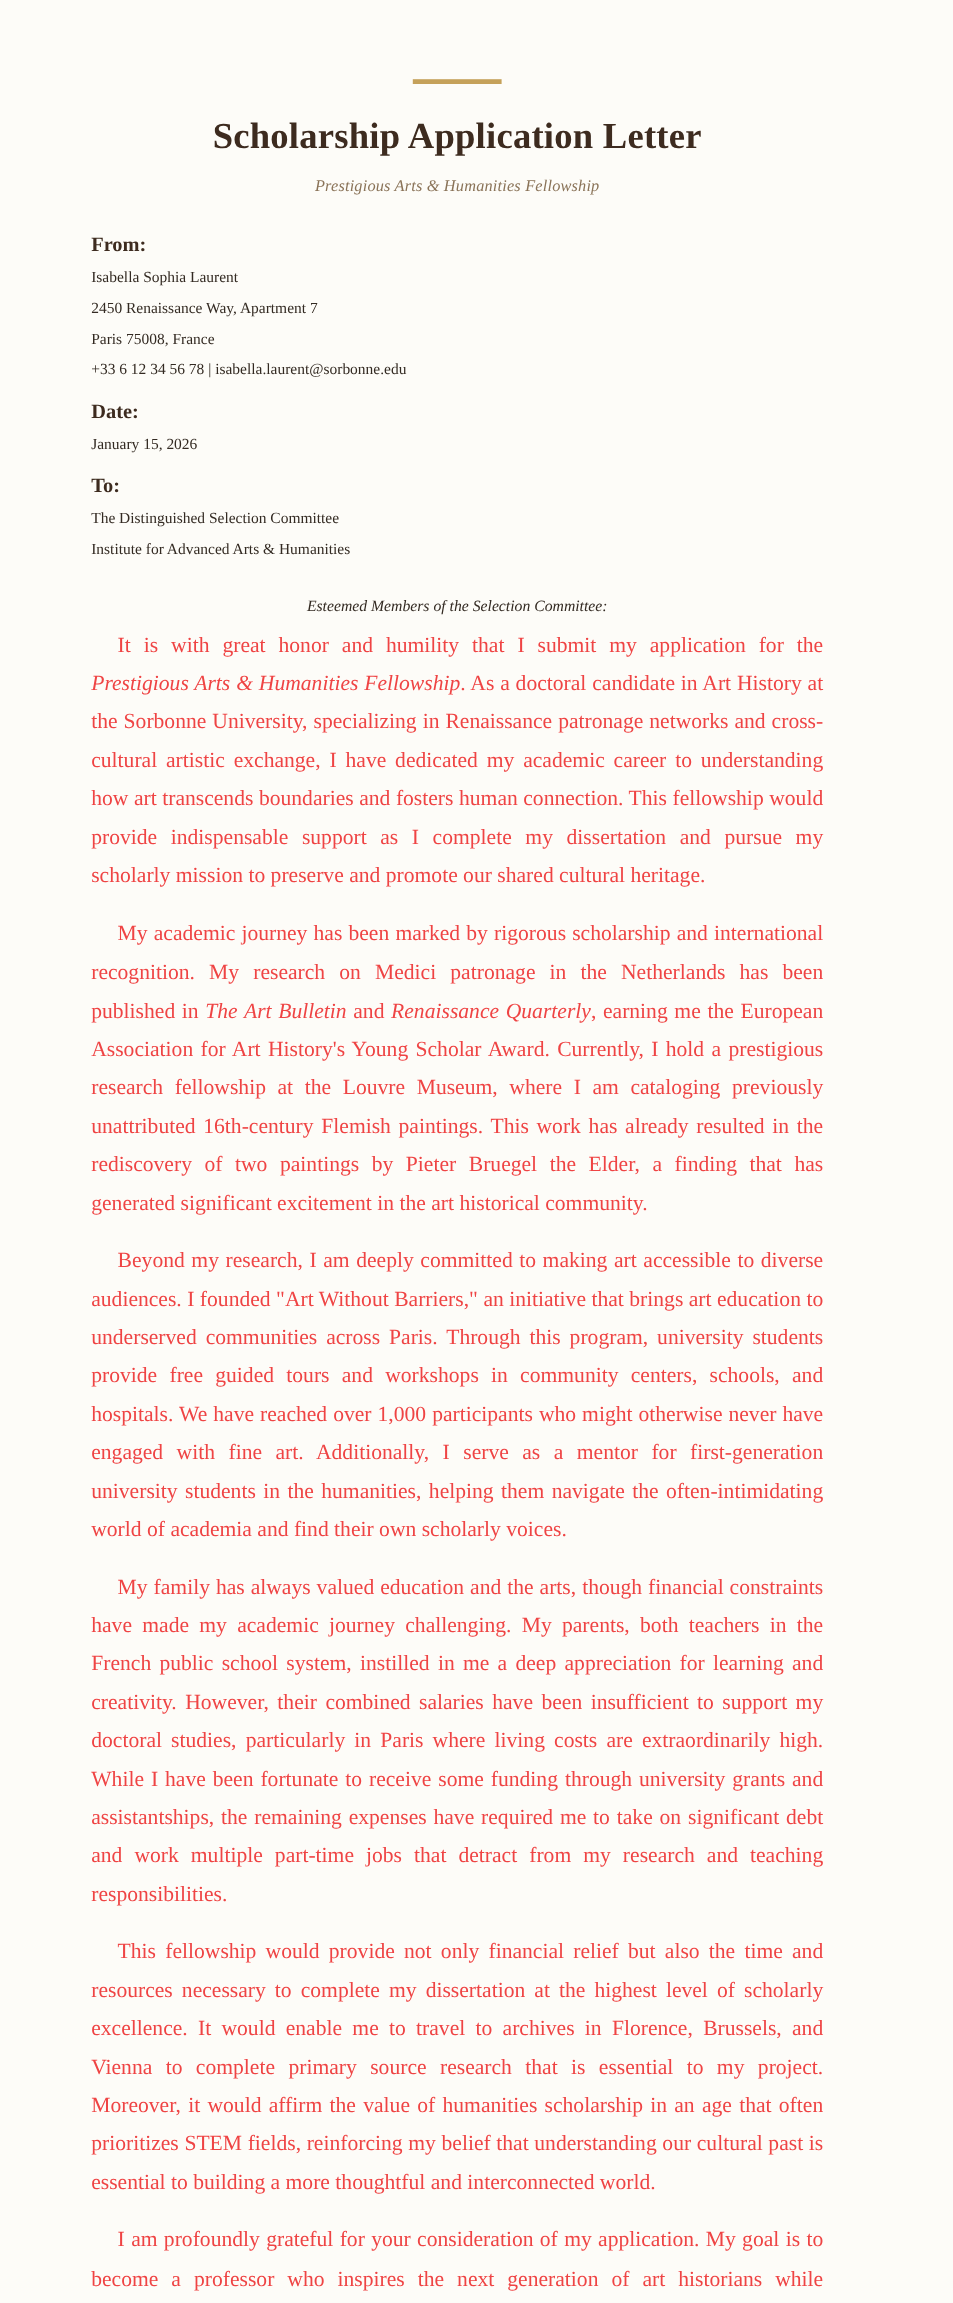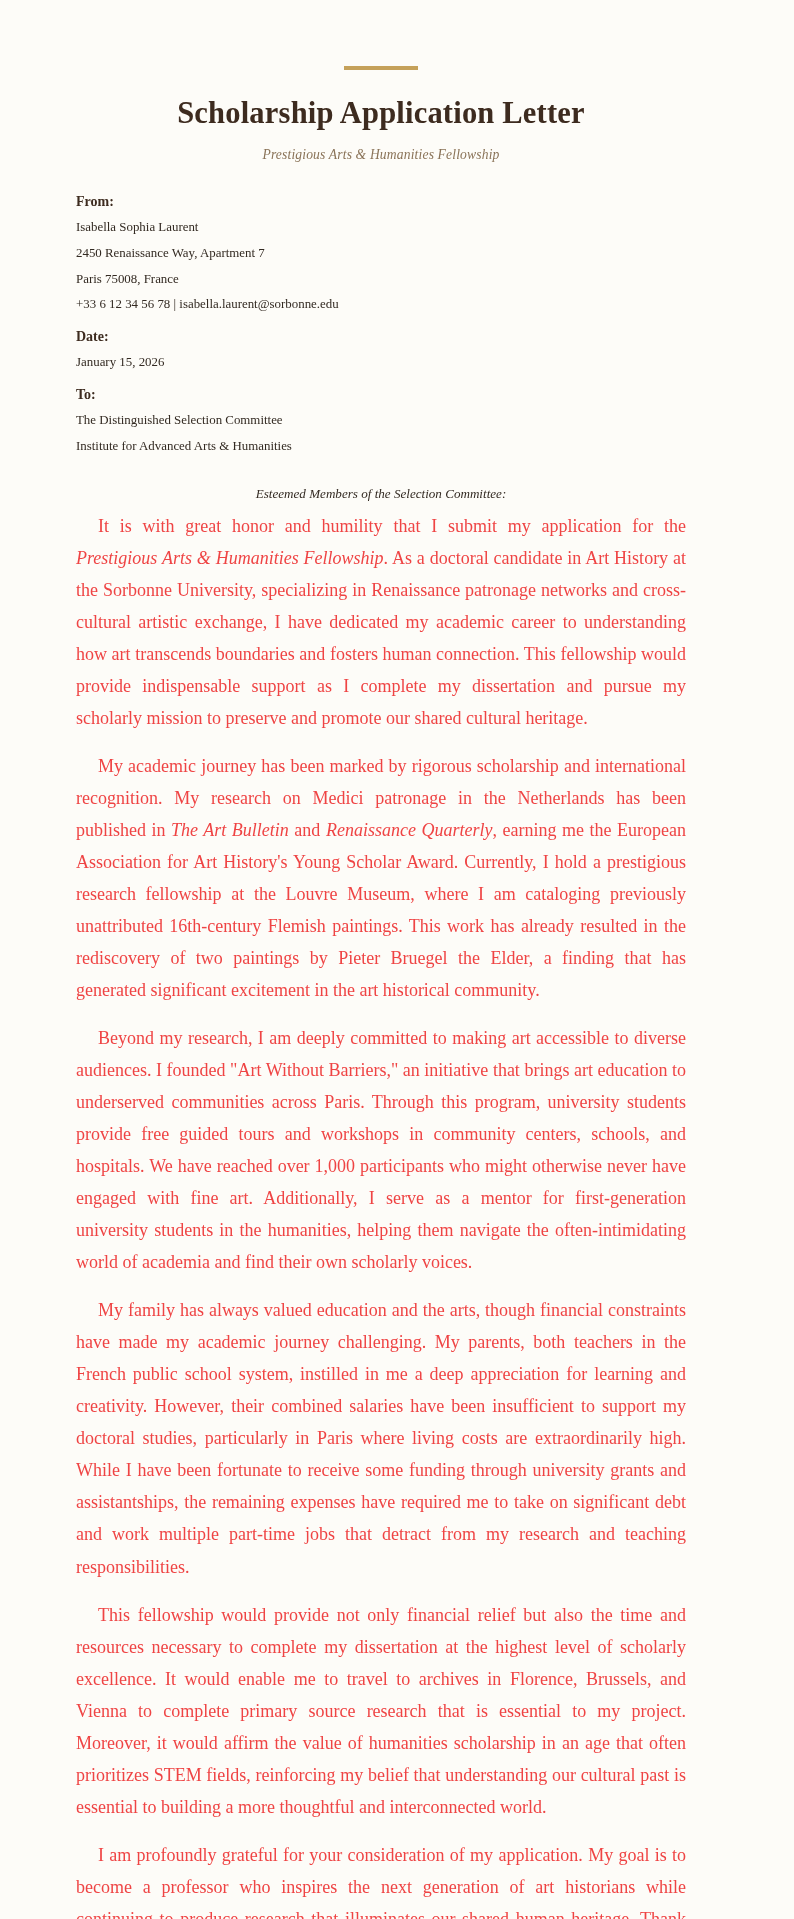--- a/index.html
+++ b/index.html
@@ -56,21 +56,21 @@
   }
 
   
   .meta {
     margin-top: 30px;
   }
   .meta-block {
     margin-bottom: 14px;
   }
   .meta-label {
-    font-size: 14px;
+    font-size: 17px;
     font-weight: bold;
     color: #3D2B1F;
     margin: 0 0 7px 0;
     line-height: 1.3;
   }
   .meta-line {
     font-size: 12.9px;
     color: #332A22;
     margin: 0 0 7px 0;
     line-height: 1.45;

